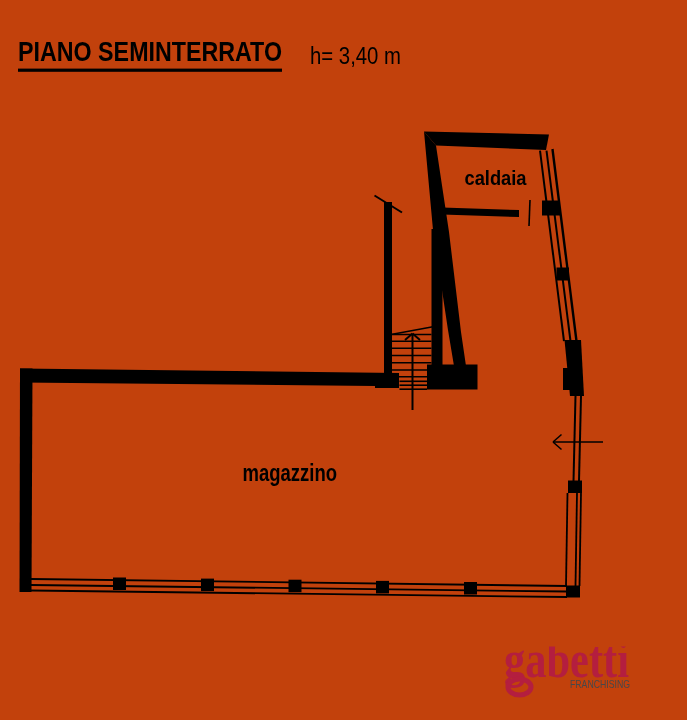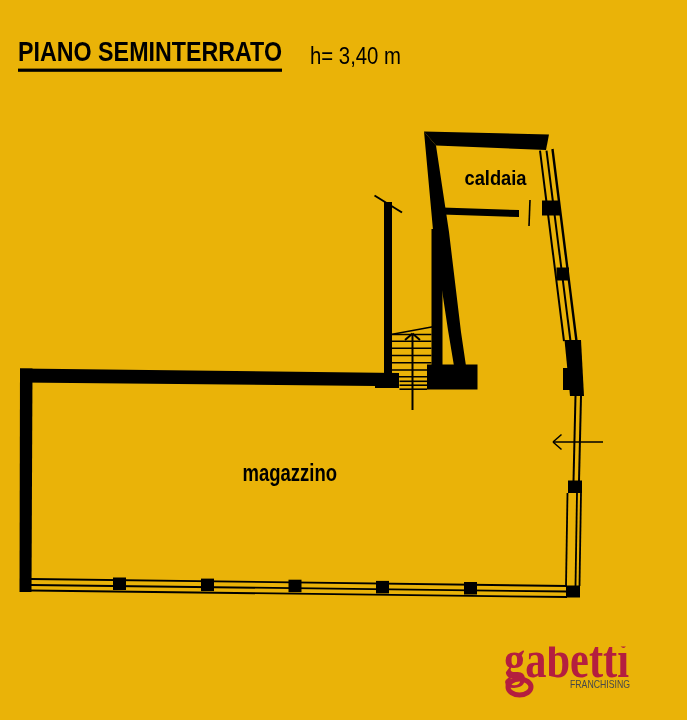--- a/index.html
+++ b/index.html
@@ -1,16 +1,16 @@
 <!DOCTYPE html>
 <html><head>
 <meta charset="utf-8">
 <style>
   html,body{margin:0;padding:0;background:#fff;}
-  #page{position:relative;width:687px;height:720px;background:#eab308;overflow:hidden;
+  #page{position:relative;width:687px;height:720px;background:#c2410c;overflow:hidden;
         font-family:"Liberation Sans", sans-serif;}
   svg{position:absolute;left:0;top:0;}
 </style>
 </head>
 <body>
 <div id="page">
 <svg width="687" height="720" viewBox="0 0 687 720">
 
   <g>
     <text x="18" y="60.8" font-size="28" font-weight="bold" letter-spacing="0" textLength="264" lengthAdjust="spacingAndGlyphs" fill="#000">PIANO SEMINTERRATO</text>

